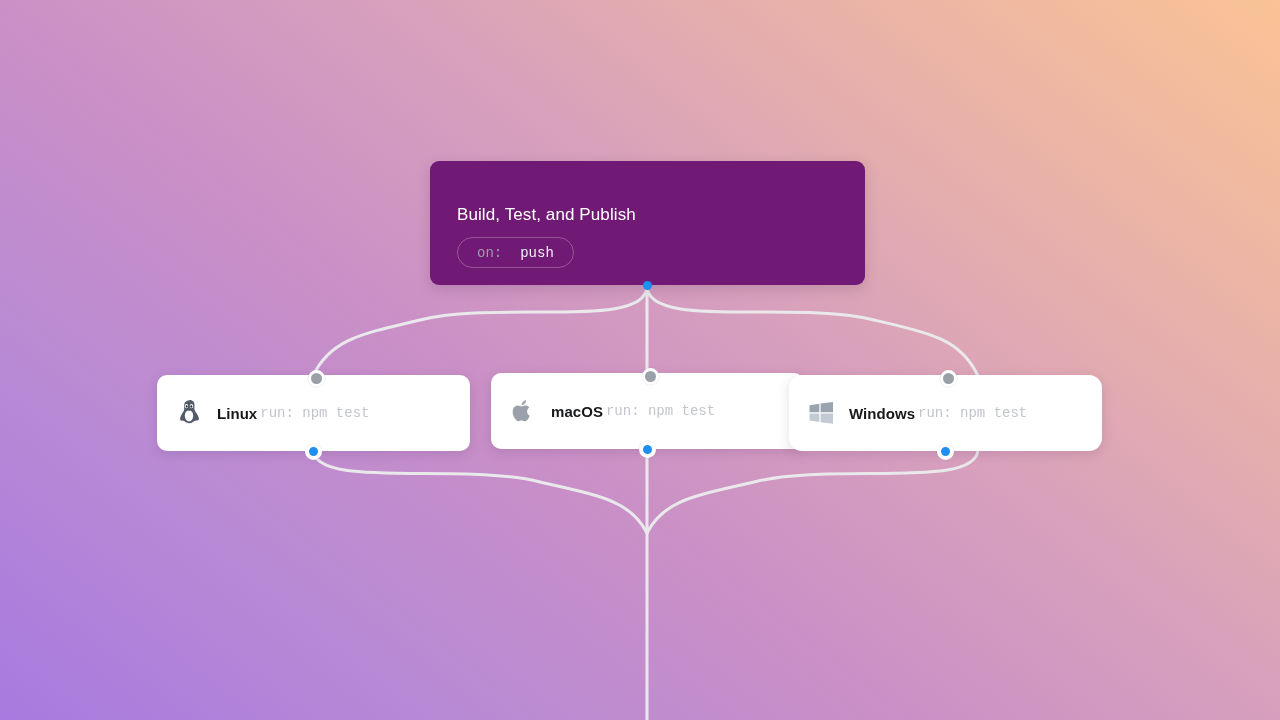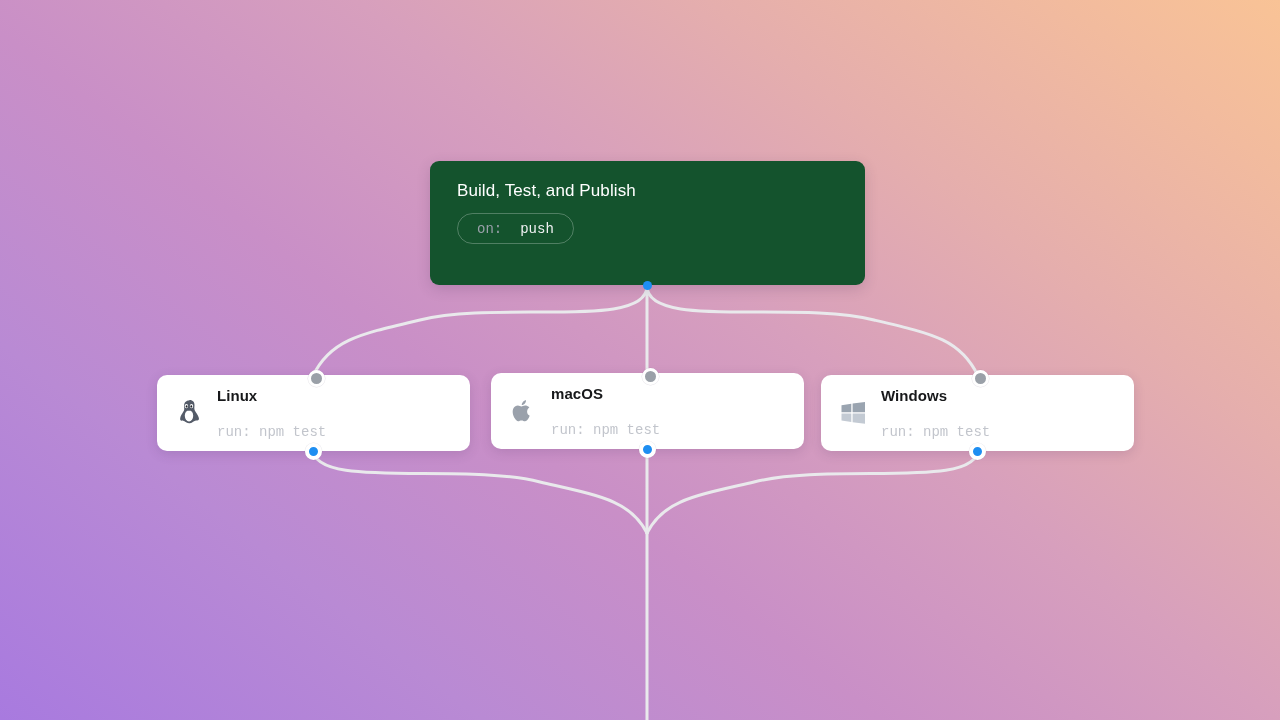--- a/index.html
+++ b/index.html
@@ -34,25 +34,25 @@
     pointer-events: none;
   }
 
   
   .trigger-node {
     position: absolute;
     left: 430px;
     top: 161px;
     width: 435px;
     height: 124px;
-    background: #14532d;
+    background: #701a75;
     border-radius: 9px;
     box-shadow: 0 4px 14px rgba(60, 40, 80, 0.18);
     box-sizing: border-box;
-    padding: 20px 0 0 27px;
+    padding: 44px 0 0 27px;
   }
   .trigger-title {
     color: #ffffff;
     font-size: 17px;
     font-weight: 400;
     letter-spacing: 0.1px;
     line-height: 20px;
     margin: 0;
   }
   .trigger-pill {
@@ -80,31 +80,31 @@
     border-radius: 10px;
     box-shadow: 0 3px 12px rgba(70, 45, 95, 0.16);
     box-sizing: border-box;
     display: flex;
     align-items: center;
     padding: 0 18px;
     gap: 14px;
   }
   .job-node.n0 { left: 157px; top: 375px; }
   .job-node.n1 { left: 491px; top: 373px; }
-  .job-node.n2 { left: 821px; top: 375px; }
+  .job-node.n2 { left: 789px; top: 375px; border-radius: 13px; }
 
   .job-icon {
     width: 28px;
     height: 30px;
     display: flex;
     align-items: center;
     justify-content: center;
     flex: 0 0 auto;
   }
-  .job-text { display: flex; flex-direction: column; gap: 20px; min-width: 0; }
+  .job-text { display: flex; flex-direction: row; gap: 3px; min-width: 0; }
   .job-label {
     font-size: 15px;
     font-weight: 700;
     color: #17181a;
     line-height: 17px;
     letter-spacing: 0.05px;
   }
   .job-cmd {
     font-family: "Liberation Mono", "DejaVu Sans Mono", monospace;
     font-size: 14px;

